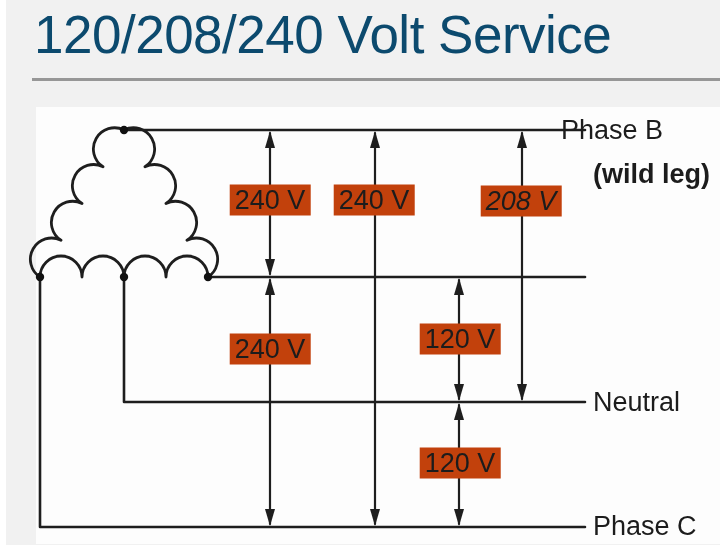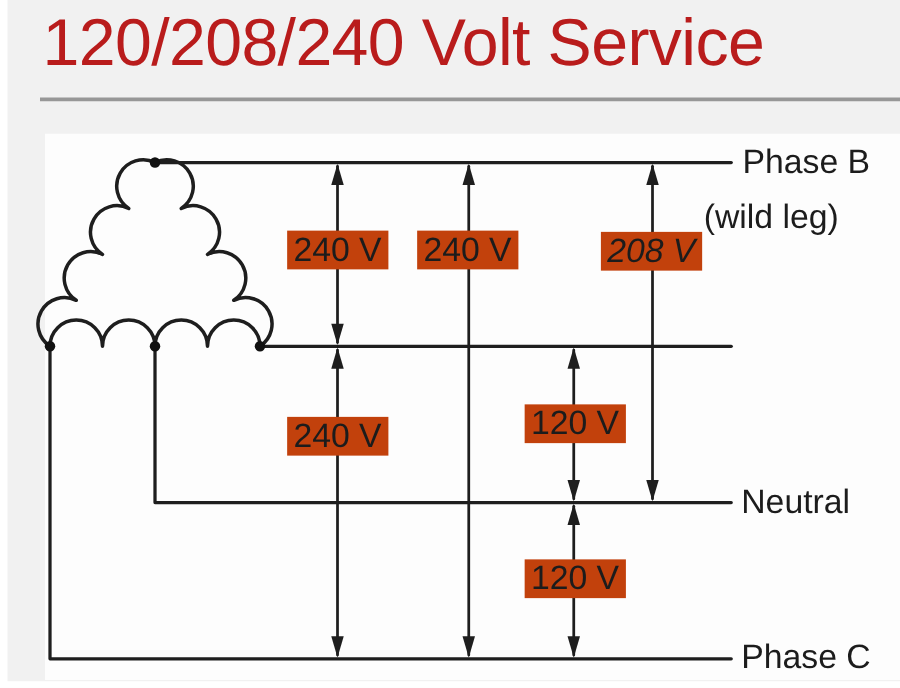--- a/index.html
+++ b/index.html
@@ -20,21 +20,21 @@
     position: absolute;
     left: 6px; top: 0; right: 0; bottom: 5px;
     background: #f1f1f1;
   }
   .title {
     position: absolute;
     left: 34px; top: 4px;
     font-size: 53px;
     font-weight: 400;
     letter-spacing: -0.5px;
-    color: #b91c1c;
+    color: #0c4a6e;
     white-space: nowrap;
   }
   .divider {
     position: absolute;
     left: 32px; top: 78px; right: 0;
     height: 3px;
     background: #979797;
   }
   .panel {
     position: absolute;
@@ -142,17 +142,17 @@
     </g>
   </svg>
 
   <div class="lbl volt-lbl" style="left:270px; top:200px;">240 V</div>
   <div class="lbl volt-lbl" style="left:374px; top:200px;">240 V</div>
   <div class="lbl volt-lbl" style="left:521px; top:201px;font-style:italic;">208 V</div>
   <div class="lbl volt-lbl" style="left:270px; top:349px;">240 V</div>
   <div class="lbl volt-lbl" style="left:460px; top:339px;">120 V</div>
   <div class="lbl volt-lbl" style="left:460px; top:463px;">120 V</div>
 
-  <div class="lbl phase-lbl" style="left:594px; top:130px;text-align:right;">Phase B</div>
-  <div class="lbl phase-lbl" style="left:563px; top:174px;">(wild leg)</div>
+  <div class="lbl phase-lbl" style="left:561px; top:130px;text-align:right;">Phase B</div>
+  <div class="lbl phase-lbl" style="left:593px; top:174px;font-weight:bold;">(wild leg)</div>
   <div class="lbl phase-lbl" style="left:593px; top:402px;">Neutral</div>
   <div class="lbl phase-lbl" style="left:593px; top:526px;">Phase C</div>
 </div>
 
 </body></html>

